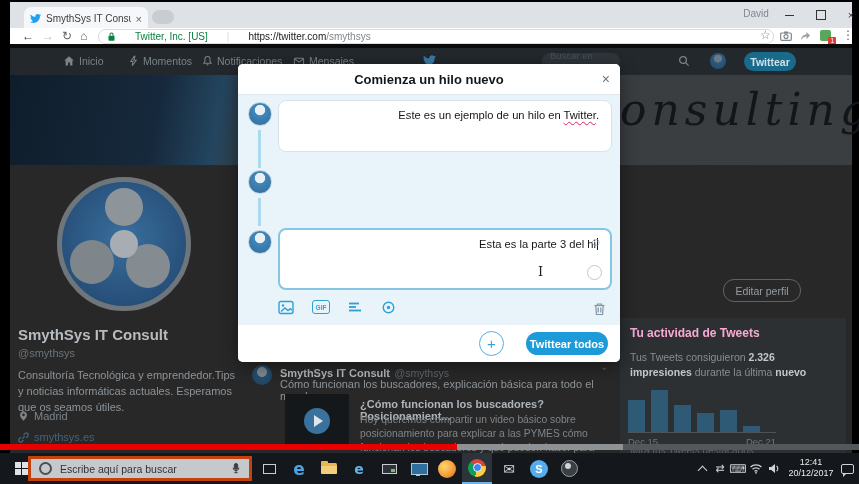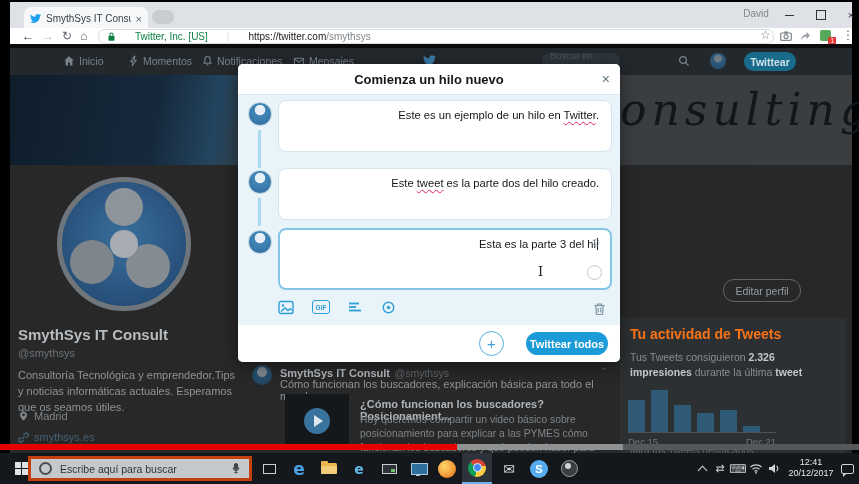--- a/index.html
+++ b/index.html
@@ -38,21 +38,21 @@
               background:radial-gradient(circle at 50% 45%,#3a6f9d 0%,#27507a 70%,#1d3f61 100%);
               border:5px solid #6e767c;box-sizing:border-box;}
   .mini-circ{position:absolute;border-radius:50%;background:#8d949a;}
   .p-name{left:18px;top:326px;font-size:15px;font-weight:bold;color:#b7bcc1;}
   .p-handle{left:18px;top:347px;font-size:11px;color:#6c747a;}
   .p-bio{left:18px;top:368px;width:218px;font-size:11px;color:#8d9499;line-height:1.45;}
   .p-row{display:flex;align-items:center;gap:5px;font-size:11px;color:#7d848a;}
   .edit-btn{left:723px;top:279px;width:76px;height:21px;border:1px solid #5c646b;border-radius:11px;
             color:#959da4;font-size:10.5px;display:flex;align-items:center;justify-content:center;}
   .act-card{left:620px;top:318px;width:226px;height:135px;background:#2c3033;}
-  .act-title{left:10px;top:8px;font-size:14px;font-weight:bold;color:#f97316;position:absolute;}
+  .act-title{left:10px;top:8px;font-size:12px;font-weight:bold;color:#f9a8d4;position:absolute;}
   .act-sum{left:10px;top:32px;width:200px;font-size:10.5px;color:#878e93;line-height:1.45;position:absolute;}
   .act-sum b{color:#c2c7cb;}
   .chart{left:8px;top:68px;width:148px;height:46px;position:absolute;display:flex;align-items:flex-end;gap:6px;
          border-bottom:1px solid #4d5358;}
   .chart .bar{width:17px;background:#2e5a75;}
   .axis-lbls{left:8px;top:118px;width:148px;position:absolute;display:flex;justify-content:space-between;
              font-size:9.5px;color:#70767b;}
   .act-link{left:10px;top:127px;position:absolute;font-size:10px;color:#5e6569;white-space:nowrap;}
   .feed-name{font-weight:bold;color:#b3b8bd;font-size:11px;}
   .feed-handle{color:#61686e;font-size:10.5px;}
@@ -277,21 +277,21 @@
         </g>
       </svg>
     </span>
   <span>smythsys.es</span>
 </div>
 
 <div class="abs edit-btn">Editar perfil</div>
 
 <div class="abs act-card">
   <div class="act-title">Tu actividad de Tweets</div>
-  <div class="act-sum"><span>Tus Tweets consiguieron </span><b>2.326 impresiones</b><span> durante la última </span><b>tweet</b></div>
+  <div class="act-sum"><span>Tus Tweets consiguieron </span><b>2.326 impresiones</b><span> durante la última </span><b>nuevo</b></div>
   <div class="chart">
       <div class="bar" style="height: 32px;"></div>
       <div class="bar" style="height: 42px;"></div>
       <div class="bar" style="height: 27px;"></div>
       <div class="bar" style="height: 19px;"></div>
       <div class="bar" style="height: 22px;"></div>
       <div class="bar" style="height: 6px;"></div>
     </div>
   <div class="axis-lbls">
     <span>Dec 15</span>
@@ -321,23 +321,20 @@
   </div>
 
   <div class="c-avatar" style="left:10px;top:38px;"></div>
   <div class="thread-line" style="top:66px;height:38px;"></div>
   <div class="cbox" style="top:36px;height:52px;">
     <span>Este es un ejemplo de un hilo en </span><span class="err">Twitter</span><span>.</span>
   </div>
 
   <div class="c-avatar" style="left:10px;top:106px;"></div>
   <div class="thread-line" style="top:134px;height:28px;"></div>
-  <div class="cbox" style="top:104px;height:52px;">
-    <span>Este </span><span class="err">tweet</span><span> es la parte dos del hilo creado.</span>
-  </div>
 
   <div class="c-avatar" style="left:10px;top:166px;"></div>
   <div class="cbox" style="top:164px;height:62px;border:2px solid #84c6e4;">
     <span>Esta es la parte 3 del hi</span><span class="caret"></span>
     <span class="smiley">☺</span>
     <span class="ring"></span>
     <span class="ibeam">I</span>
   </div>
 
   <div class="media-row">

